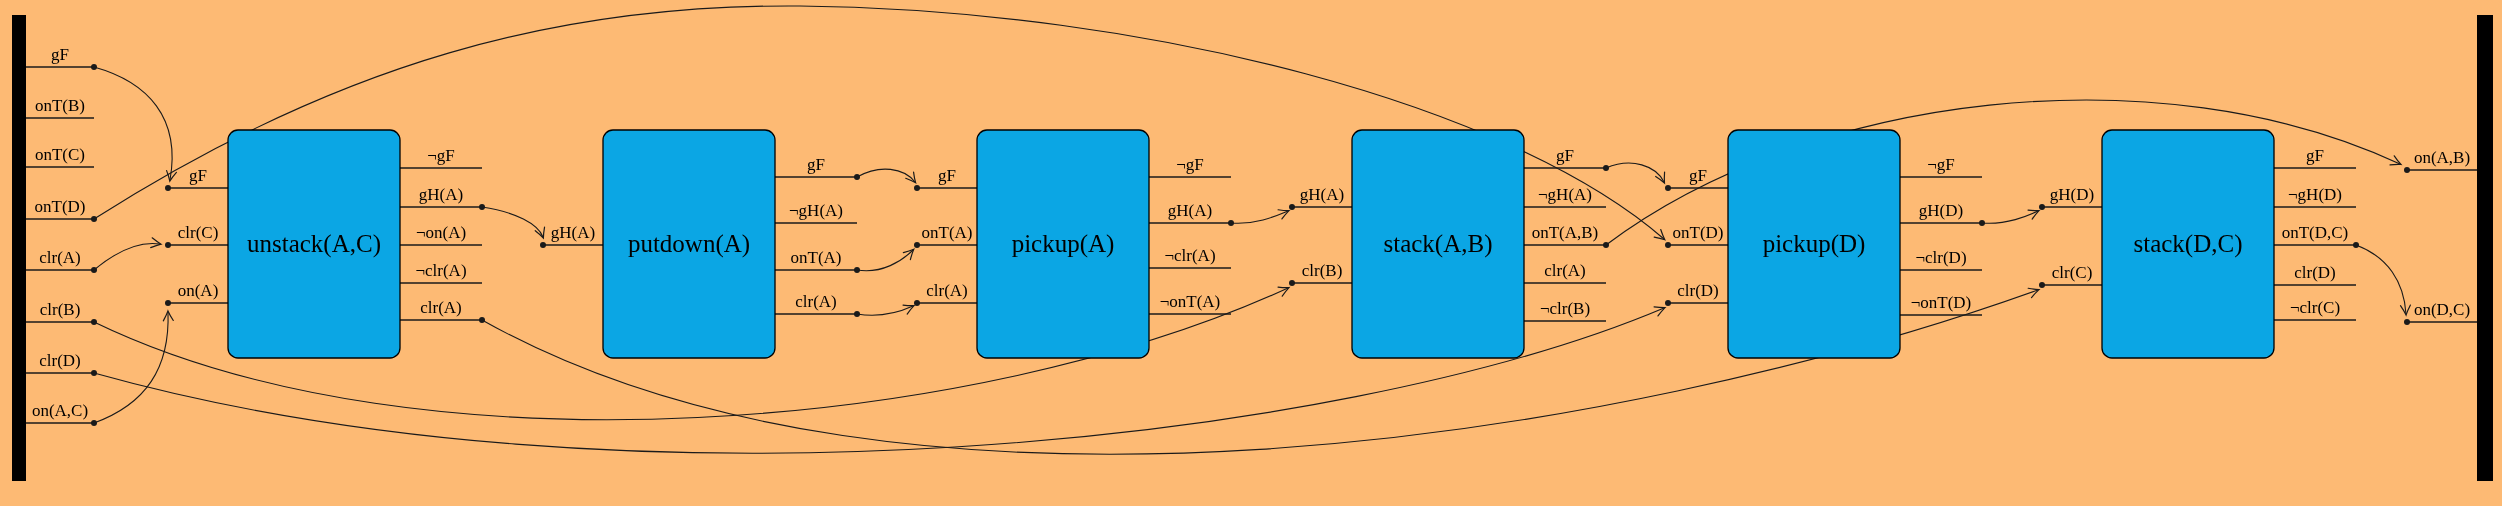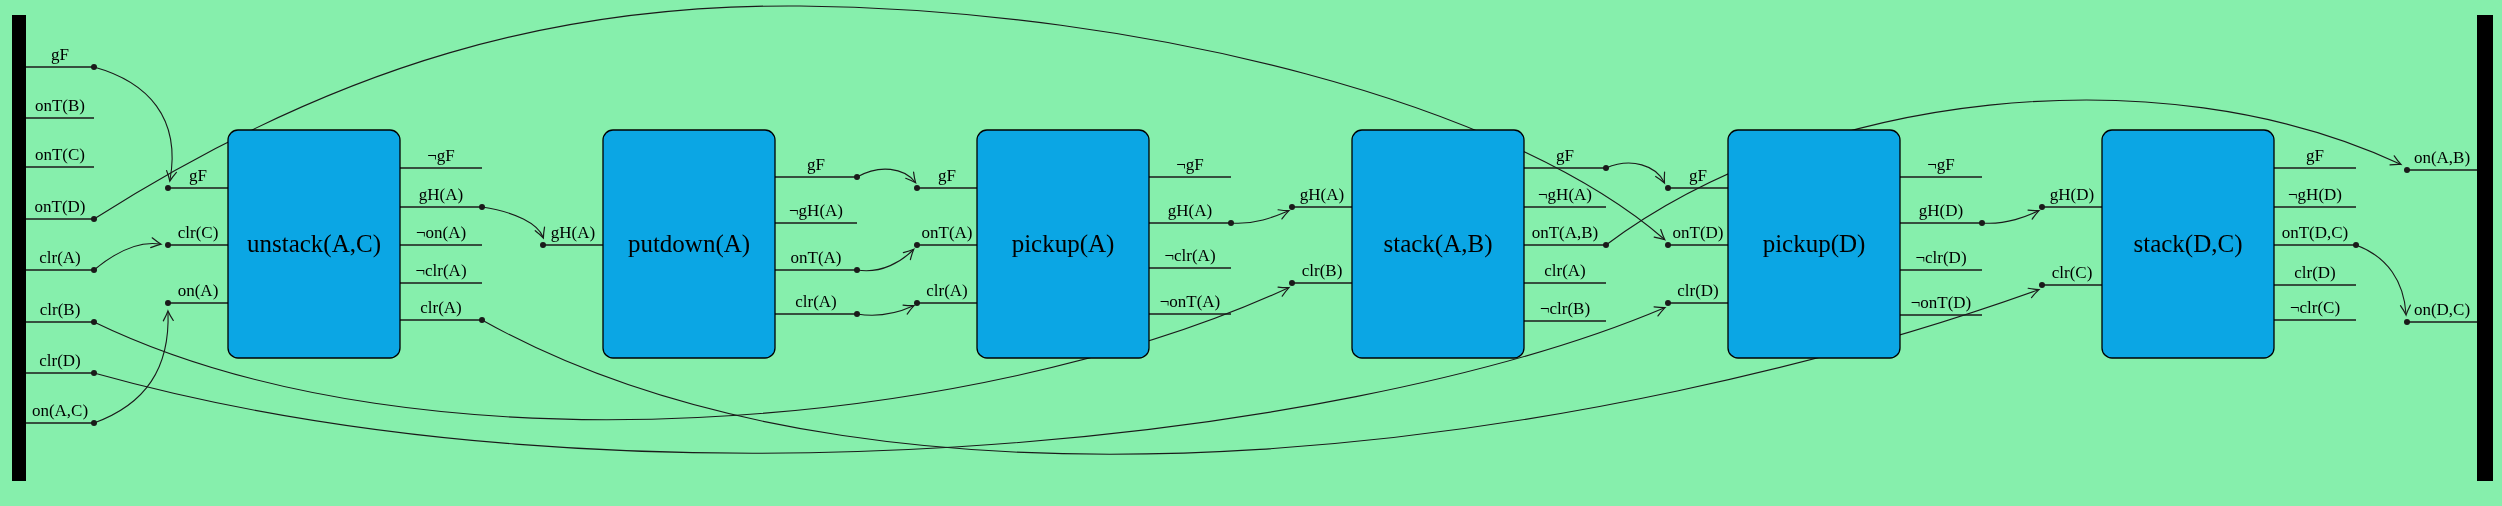--- a/index.html
+++ b/index.html
@@ -1,16 +1,16 @@
 <!DOCTYPE html>
 <html><head>
 <meta charset="utf-8">
 <style>
   html,body{margin:0;padding:0;background:#ffffff;}
-  #stage{position:relative;width:2502px;height:506px;background:#86efac;overflow:hidden;
+  #stage{position:relative;width:2502px;height:506px;background:#fdba74;overflow:hidden;
          font-family:"Liberation Serif","DejaVu Serif",serif;}
   svg text{font-family:"Liberation Serif","DejaVu Serif",serif;fill:#000;}
   .port-label{font-size:17px;}
   .box-label{font-size:25px;}
 </style>
 </head>
 <body>
 
 <div id="stage"><svg width="2502" height="506" viewBox="0 0 2502 506">
       <defs>

